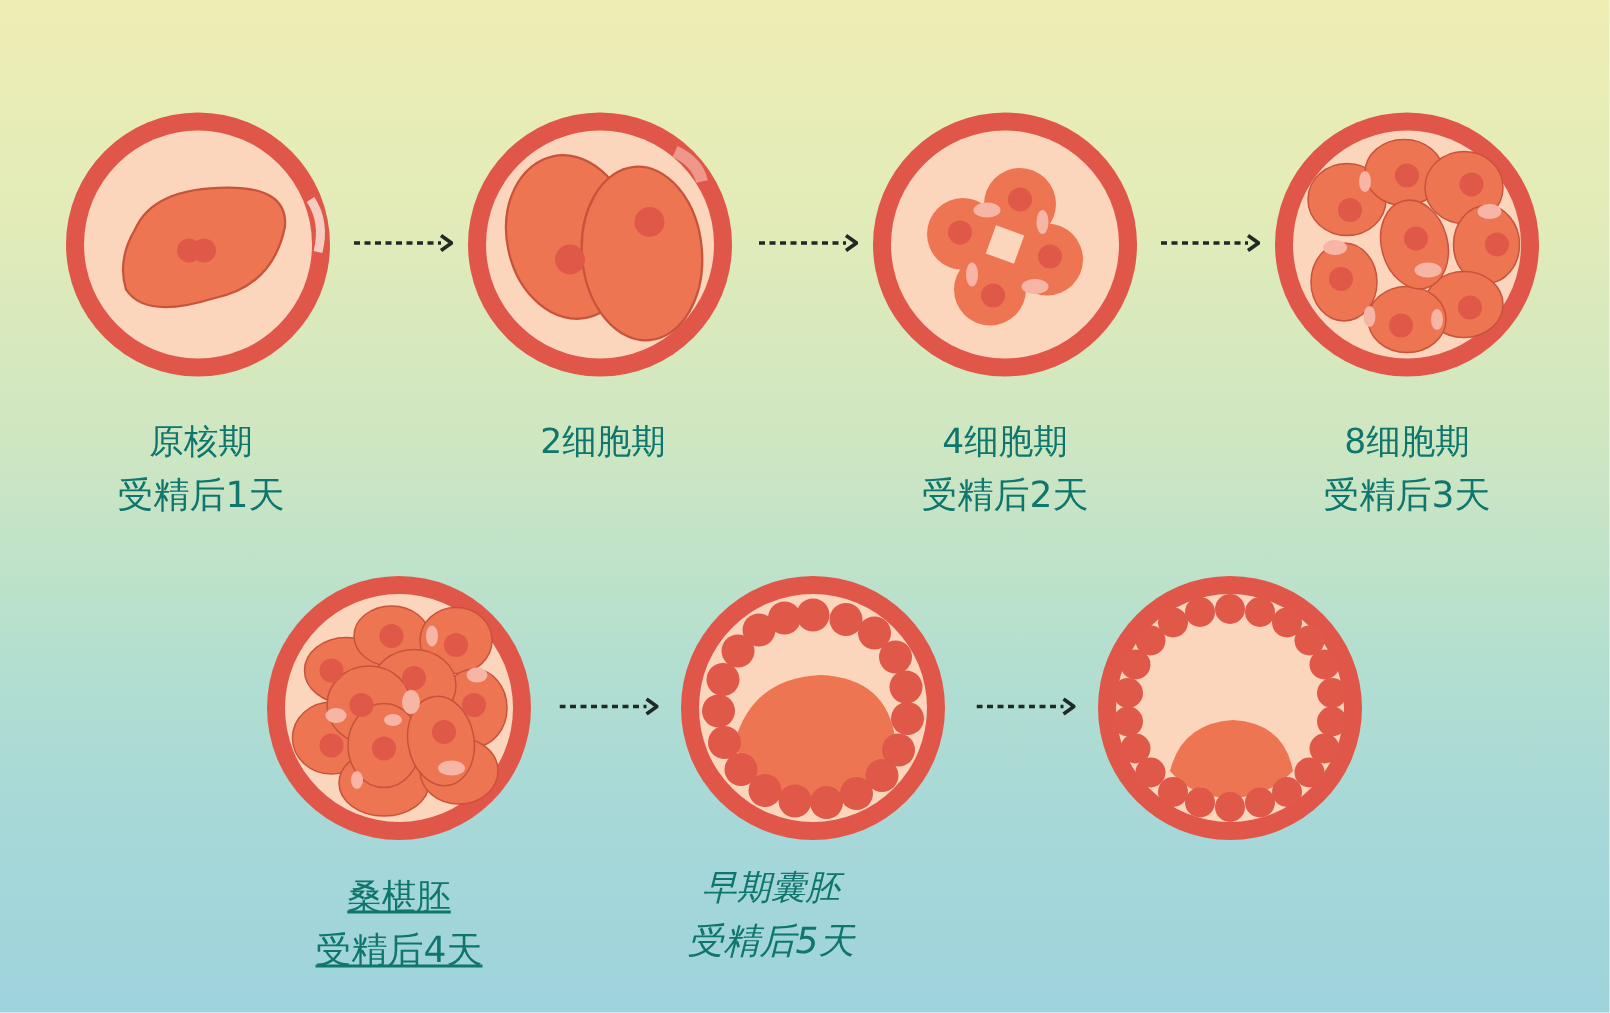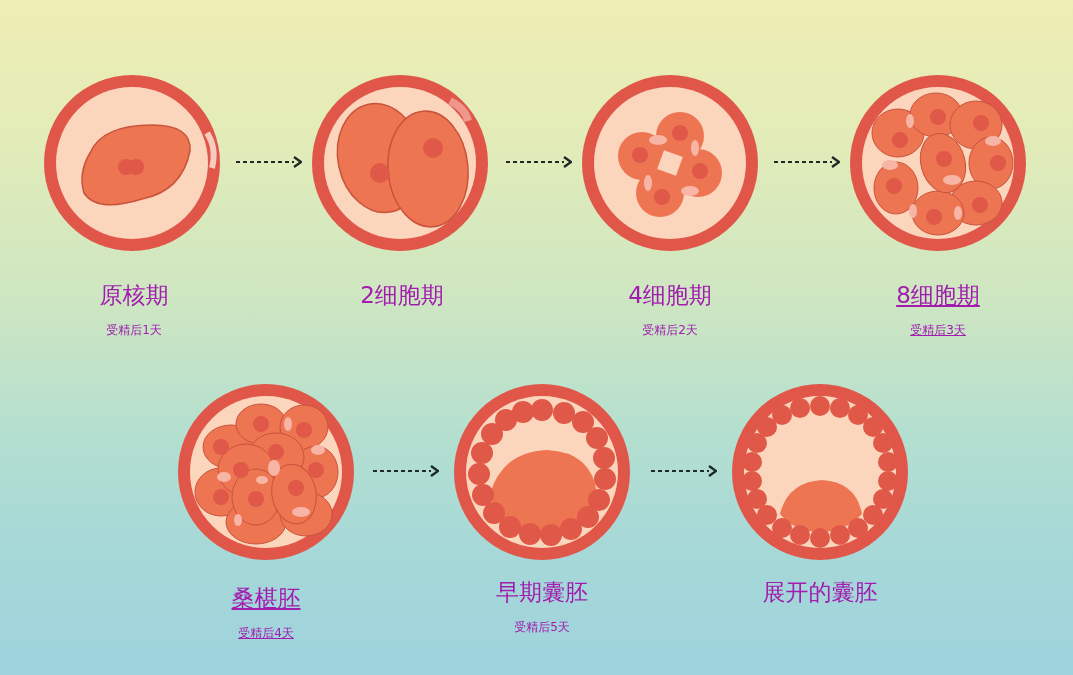--- a/index.html
+++ b/index.html
@@ -4,25 +4,25 @@
 <style>
   html, body { margin: 0; padding: 0; }
   body {
     width: 1073px; height: 675px; overflow: hidden; position: relative;
     background: linear-gradient(180deg, #eeedb4 0%, #e3ecb8 20%, #cde6c2 45%, #b3dfd0 65%, #a6d8d8 82%, #9fd3dd 100%);
     font-family: "DejaVu Sans", "Liberation Sans", sans-serif;
   }
   .stage { position: absolute; }
   .stage svg { display: block; }
   .label {
-    position: absolute; text-align: center; color: #a21caf;
+    position: absolute; text-align: center; color: #0f766e;
     white-space: nowrap; transform: translateX(-50%);
   }
   .label .name { font-size: 23px; line-height: 30px; }
-  .label .time { font-size: 12px; line-height: 28px; margin-top: 6px; }
+  .label .time { font-size: 24px; line-height: 28px; margin-top: 6px; }
   .arrow { position: absolute; width: 66px; height: 12px; }
 </style>
 </head>
 <body>
 
 <svg width="0" height="0" style="position:absolute">
   <defs>
     <g id="zona">
       <circle cx="90" cy="90" r="88" fill="#e0574a"></circle>
       <circle cx="90" cy="90" r="76" fill="#fbd6bd"></circle>
@@ -223,27 +223,26 @@
   <div class="name">原核期</div>
   <div class="time">受精后1天</div>
 </div>
 <div class="label" style="left:402px;top:280px;">
   <div class="name">2细胞期</div>
 </div>
 <div class="label" style="left:670px;top:280px;text-align:center;">
   <div class="name">4细胞期</div>
   <div class="time">受精后2天</div>
 </div>
-<div class="label" style="left:938px;top:280px;text-decoration:underline;">
+<div class="label" style="left:938px;top:280px;">
   <div class="name">8细胞期</div>
   <div class="time">受精后3天</div>
 </div>
 <div class="label" style="left:266px;top:583px;text-decoration:underline;">
   <div class="name">桑椹胚</div>
   <div class="time">受精后4天</div>
 </div>
-<div class="label" style="left:542px;top:577px;">
+<div class="label" style="left:514px;top:577px;font-style:italic;">
   <div class="name">早期囊胚</div>
   <div class="time">受精后5天</div>
 </div>
 <div class="label" style="left:820px;top:577px;">
-  <div class="name">展开的囊胚</div>
 </div>
 
 </body></html>

